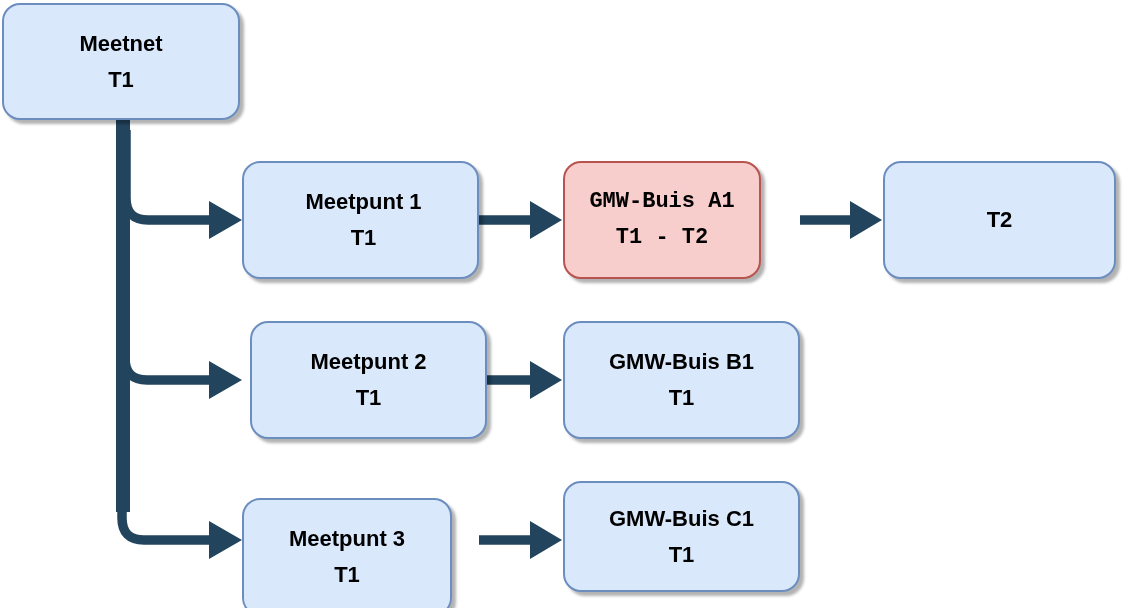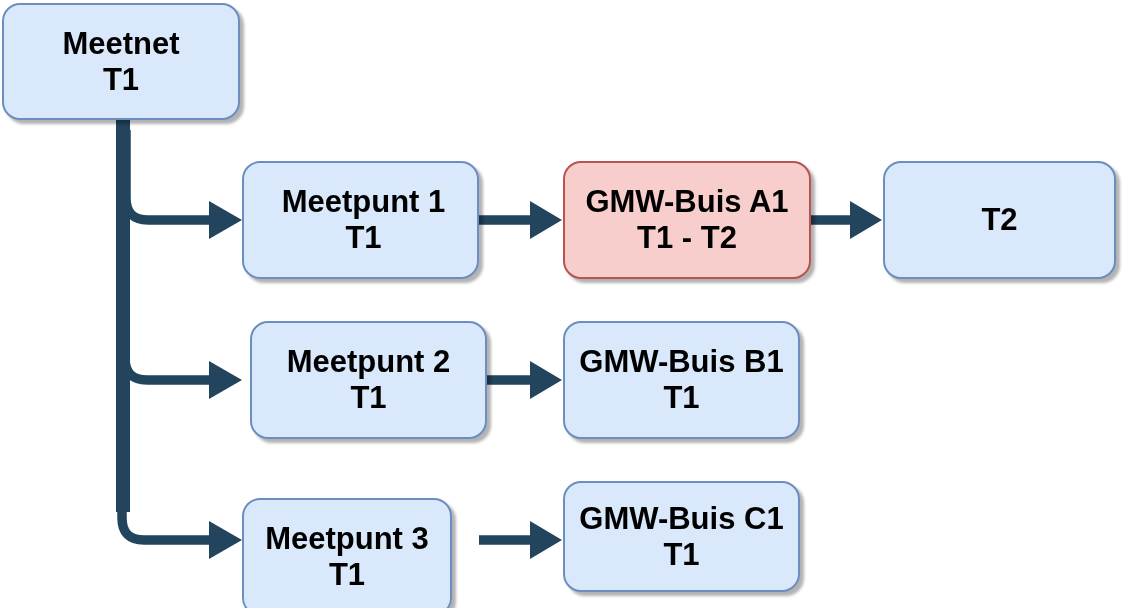--- a/index.html
+++ b/index.html
@@ -38,21 +38,21 @@
     position: absolute;
     box-sizing: border-box;
     border: 2px solid;
     border-radius: 18px;
     display: flex;
     flex-direction: column;
     align-items: center;
     justify-content: center;
     text-align: center;
     font-weight: bold;
-    font-size: 31px;
+    font-size: 22px;
     line-height: 36px;
     color: var(--text-color, #000000);
     box-shadow: 4px 4px 3px var(--shadow-color, rgba(0,0,0,0.3));
   }
   .node.blue {
     background: var(--node-blue-fill, #dae8fc);
     border-color: var(--node-blue-border, #6c8ebf);
   }
   .node.red {
     background: var(--node-red-fill, #f8cecc);
@@ -93,21 +93,21 @@
   <div class="node blue" style="left:2px; top:3px; width:238px; height:117px;">
     <div>Meetnet</div>
     <div>T1</div>
   </div>
 
   <div class="node blue" style="left:242px; top:161px; width:237px; height:118px;padding-left:6px;">
     <div>Meetpunt 1</div>
     <div>T1</div>
   </div>
 
-  <div class="node red" style="left:563px; top:161px; width:248px; height:118px;">
+  <div class="node red" style="left:563px; top:161px; width:198px; height:118px;font-family:Liberation Mono, monospace;">
     <div>GMW-Buis A1</div>
     <div>T1 - T2</div>
   </div>
 
   <div class="node blue" style="left:883px; top:161px; width:233px; height:118px;">
     <div>T2</div>
   </div>
 
   <div class="node blue" style="left:250px; top:321px; width:237px; height:118px;">
     <div>Meetpunt 2</div>

